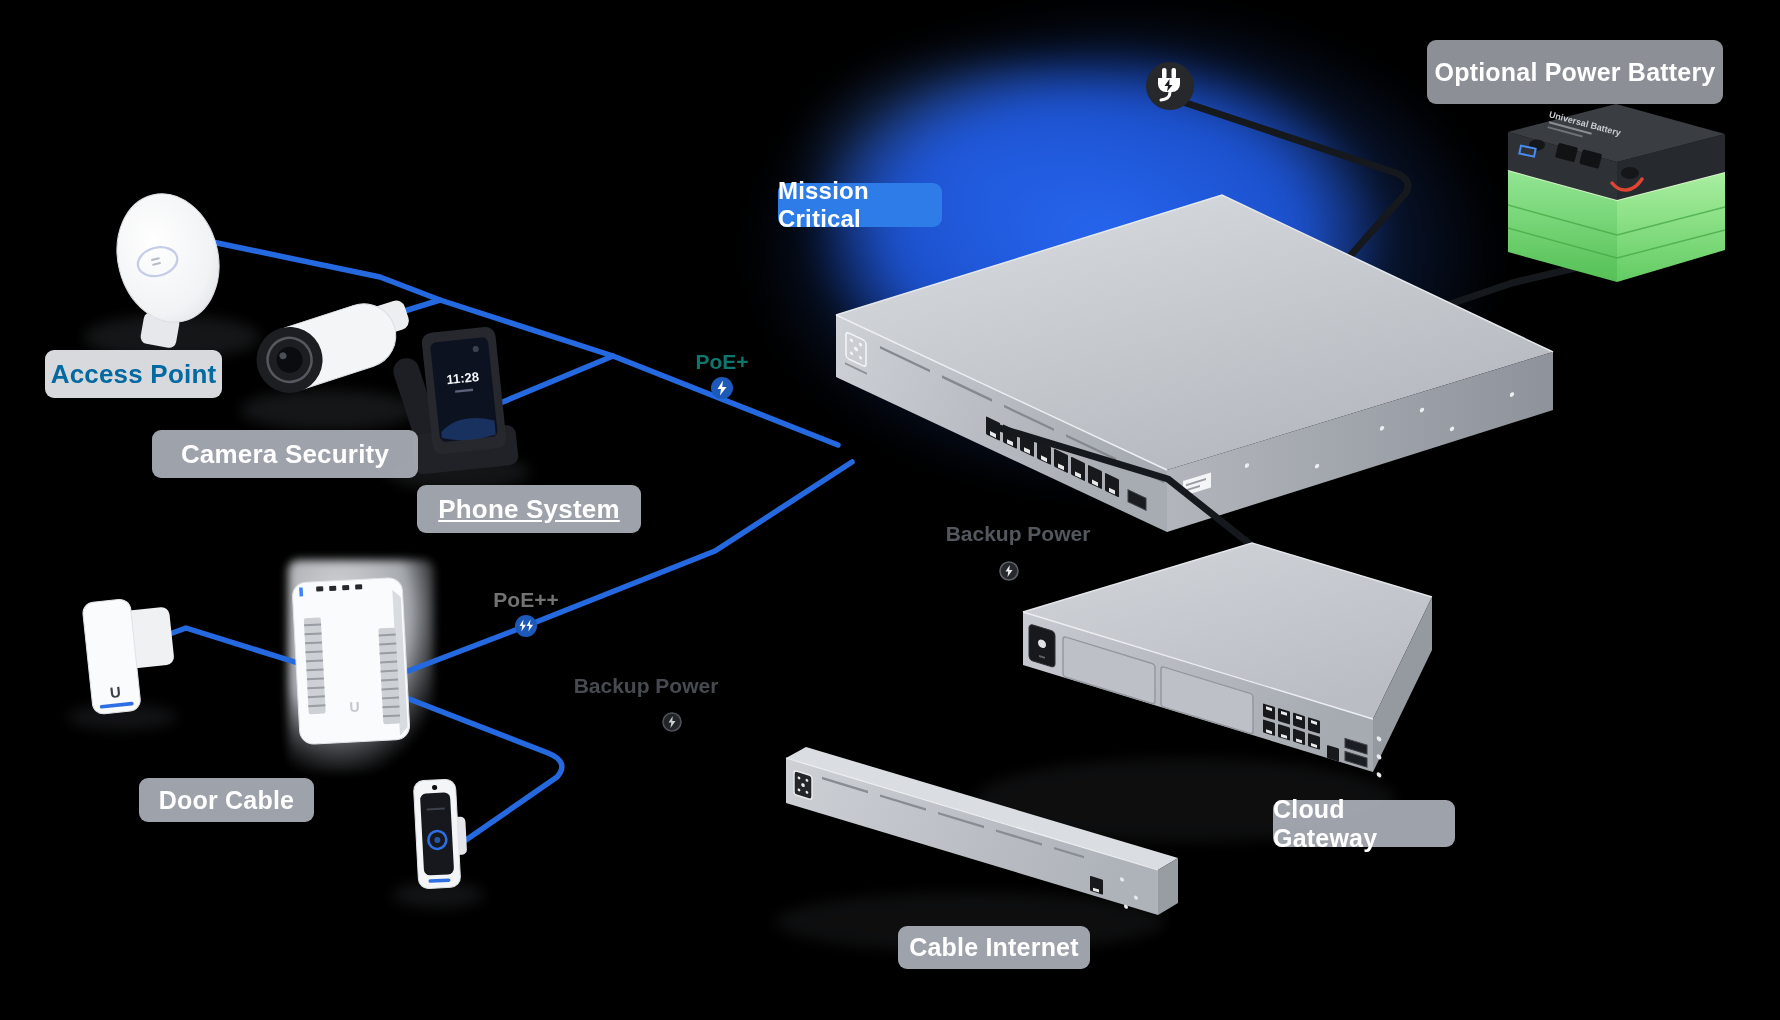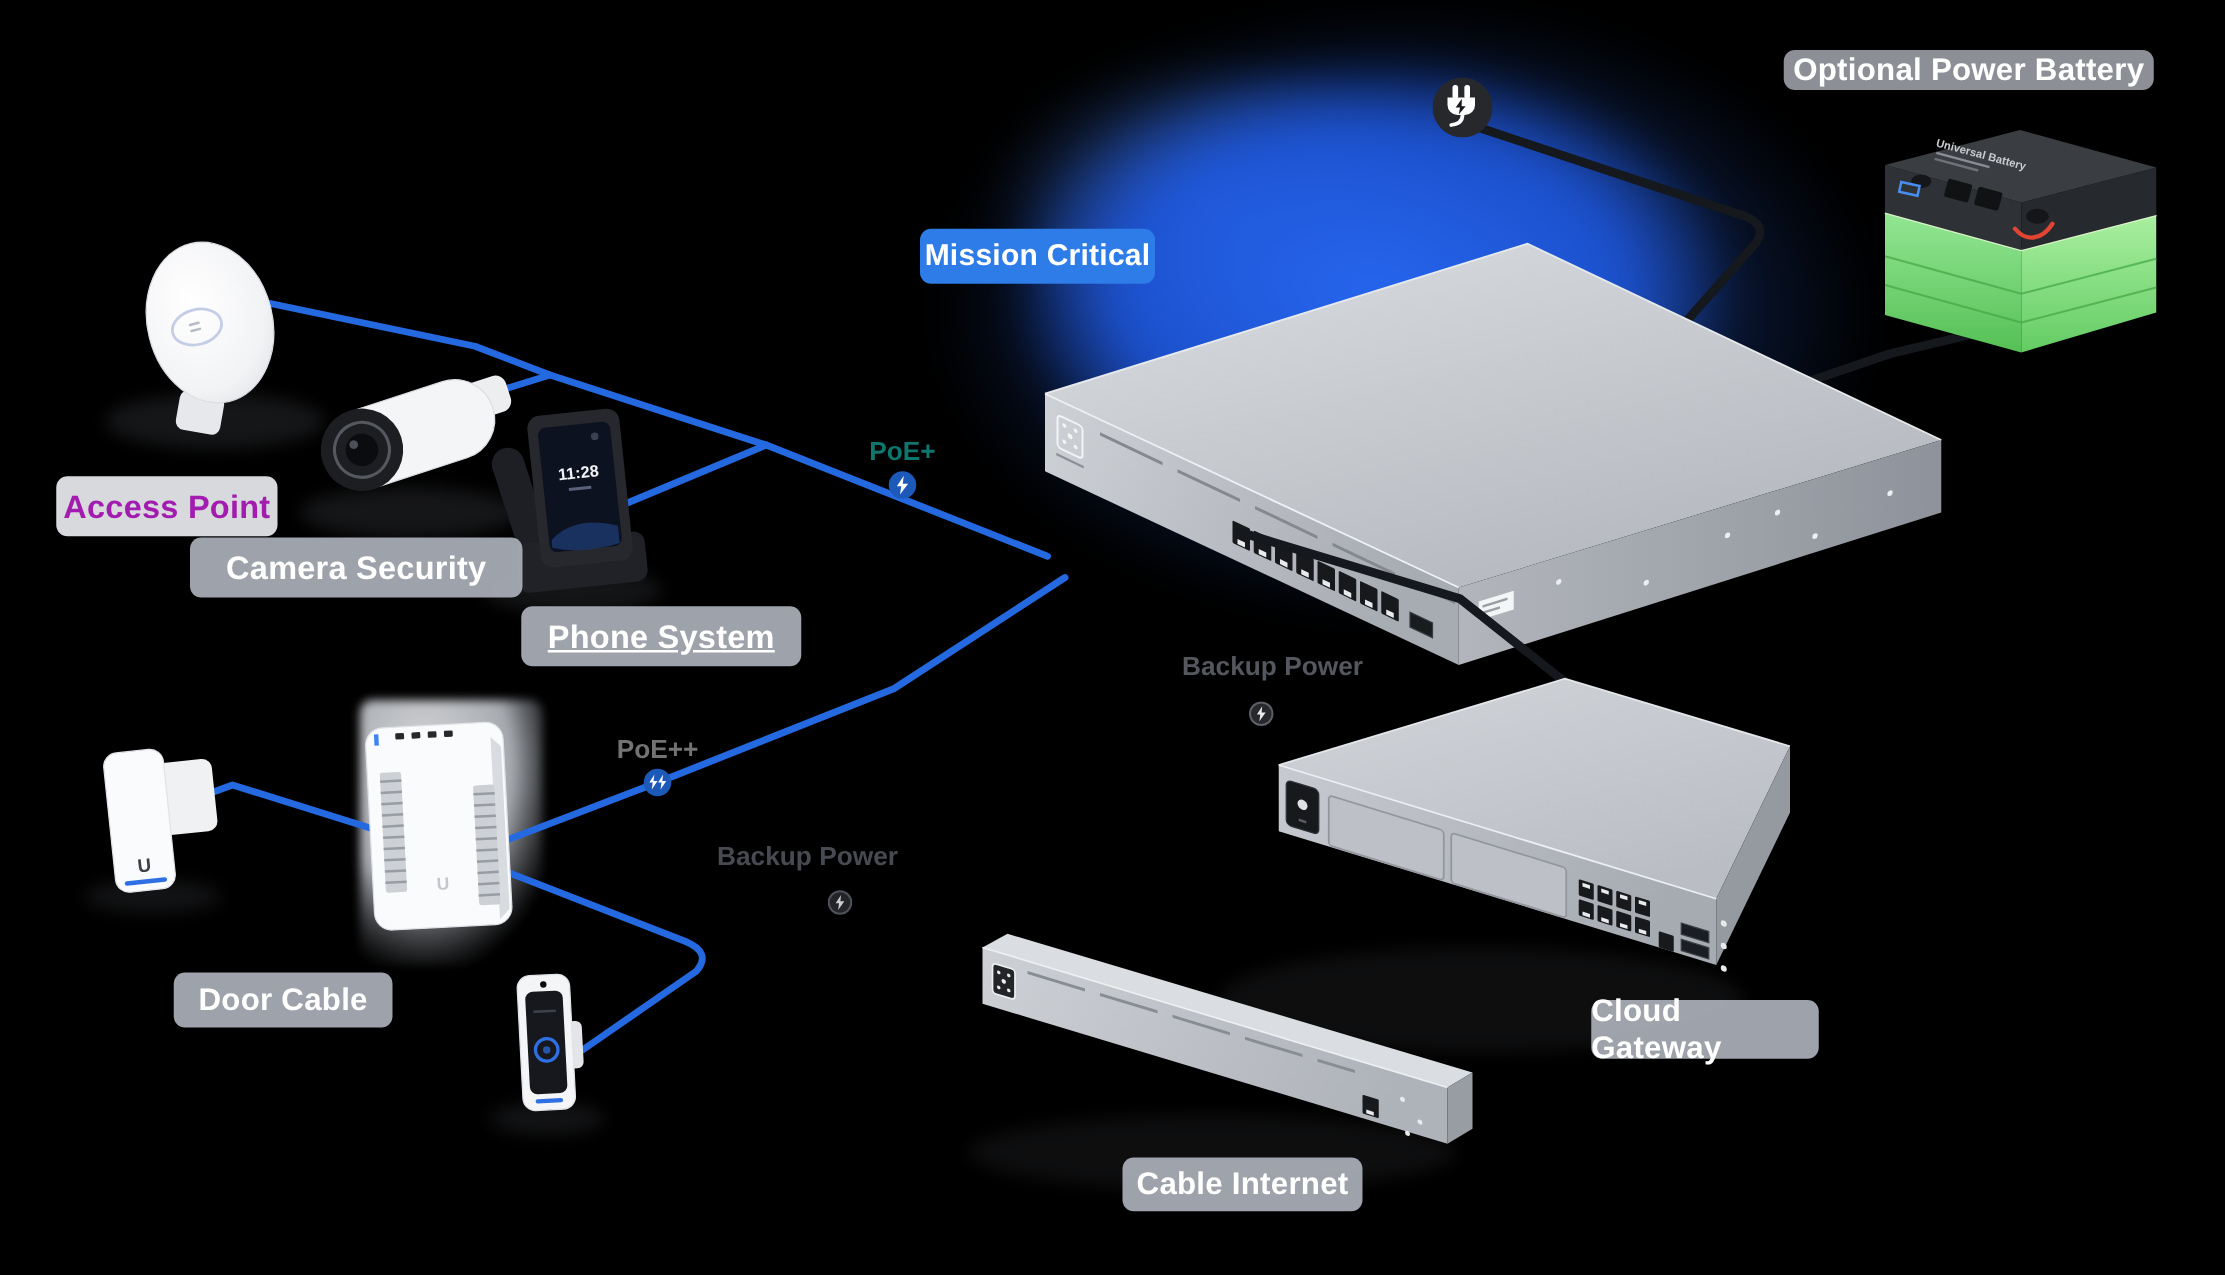--- a/index.html
+++ b/index.html
@@ -8,21 +8,21 @@
   .glow{position:absolute;left:640px;top:-60px;width:880px;height:620px;pointer-events:none;
     background:
       radial-gradient(ellipse 44% 40% at 52% 47%, rgba(38,102,240,.97), rgba(30,88,225,.85) 52%, rgba(26,74,200,0) 76%),
       radial-gradient(ellipse 58% 54% at 55% 50%, rgba(45,110,248,.60), rgba(22,62,175,0) 74%),
       radial-gradient(ellipse 30% 28% at 38% 36%, rgba(80,140,255,.50), rgba(22,62,175,0) 70%);
     filter:blur(14px);}
   .scene{position:absolute;left:0;top:0;}
   .lbl{position:absolute;display:flex;align-items:center;justify-content:center;
        border-radius:9px;font-weight:bold;color:#fff;letter-spacing:.2px;
        background:rgba(171,176,184,.92);}
-  .lbl.light{background:#d7d9dd;color:#a21caf;margin-top:31px;}
+  .lbl.light{background:#d7d9dd;color:#0369a1;}
   .lbl.blue{background:#2e7ce8;color:#fff;}
   .lbl.ghost{background:rgba(164,169,176,.85);}
   .linklbl{position:absolute;font-weight:bold;text-align:center;}
   .badge{position:absolute;}
 </style>
 </head>
 <body>
 
 <div class="stage">
 
@@ -407,22 +407,22 @@
   </div>
 
   <div class="linklbl" style="left:571px;top:674px;width:150px;font-size:21px;color:#474b51;">Backup Power</div>
   <div class="badge" style="left:662px;top:712px;">
     <svg width="20" height="20" viewBox="0 0 20 20">
       <circle cx="10" cy="10" r="9" fill="#222428" stroke="#4e5258" stroke-width="1.6"></circle>
       <polygon points="10.8,4 6.5,10.5 9.2,10.5 8.5,16 13.5,9 10.3,9" fill="#caccd0"></polygon>
     </svg>
   </div>
 
-  <div class="lbl blue" style="left:736px;top:183px;width:188px;height:44px;font-size:24px;text-align:center;">Mission Critical</div>
-  <div class="lbl ghost" style="left:1427px;top:40px;width:296px;height:32px;font-size:25px;">Optional Power Battery</div>
+  <div class="lbl blue" style="left:778px;top:183px;width:164px;height:44px;font-size:24px;">Mission Critical</div>
+  <div class="lbl ghost" style="left:1427px;top:40px;width:296px;height:64px;font-size:25px;">Optional Power Battery</div>
   <div class="lbl light" style="left:45px;top:350px;width:177px;height:48px;font-size:26px;">Access Point</div>
   <div class="lbl" style="left:152px;top:430px;width:266px;height:48px;font-size:26px;">Camera Security</div>
   <div class="lbl" style="left:417px;top:485px;width:224px;height:48px;font-size:26px;text-decoration:underline;">Phone System</div>
   <div class="lbl" style="left:139px;top:778px;width:175px;height:44px;font-size:25px;">Door Cable</div>
   <div class="lbl" style="left:898px;top:926px;width:192px;height:43px;font-size:25px;">Cable Internet</div>
   <div class="lbl" style="left:1273px;top:800px;width:182px;height:47px;font-size:25px;">Cloud Gateway</div>
 
 </div>
 
 </body></html>

